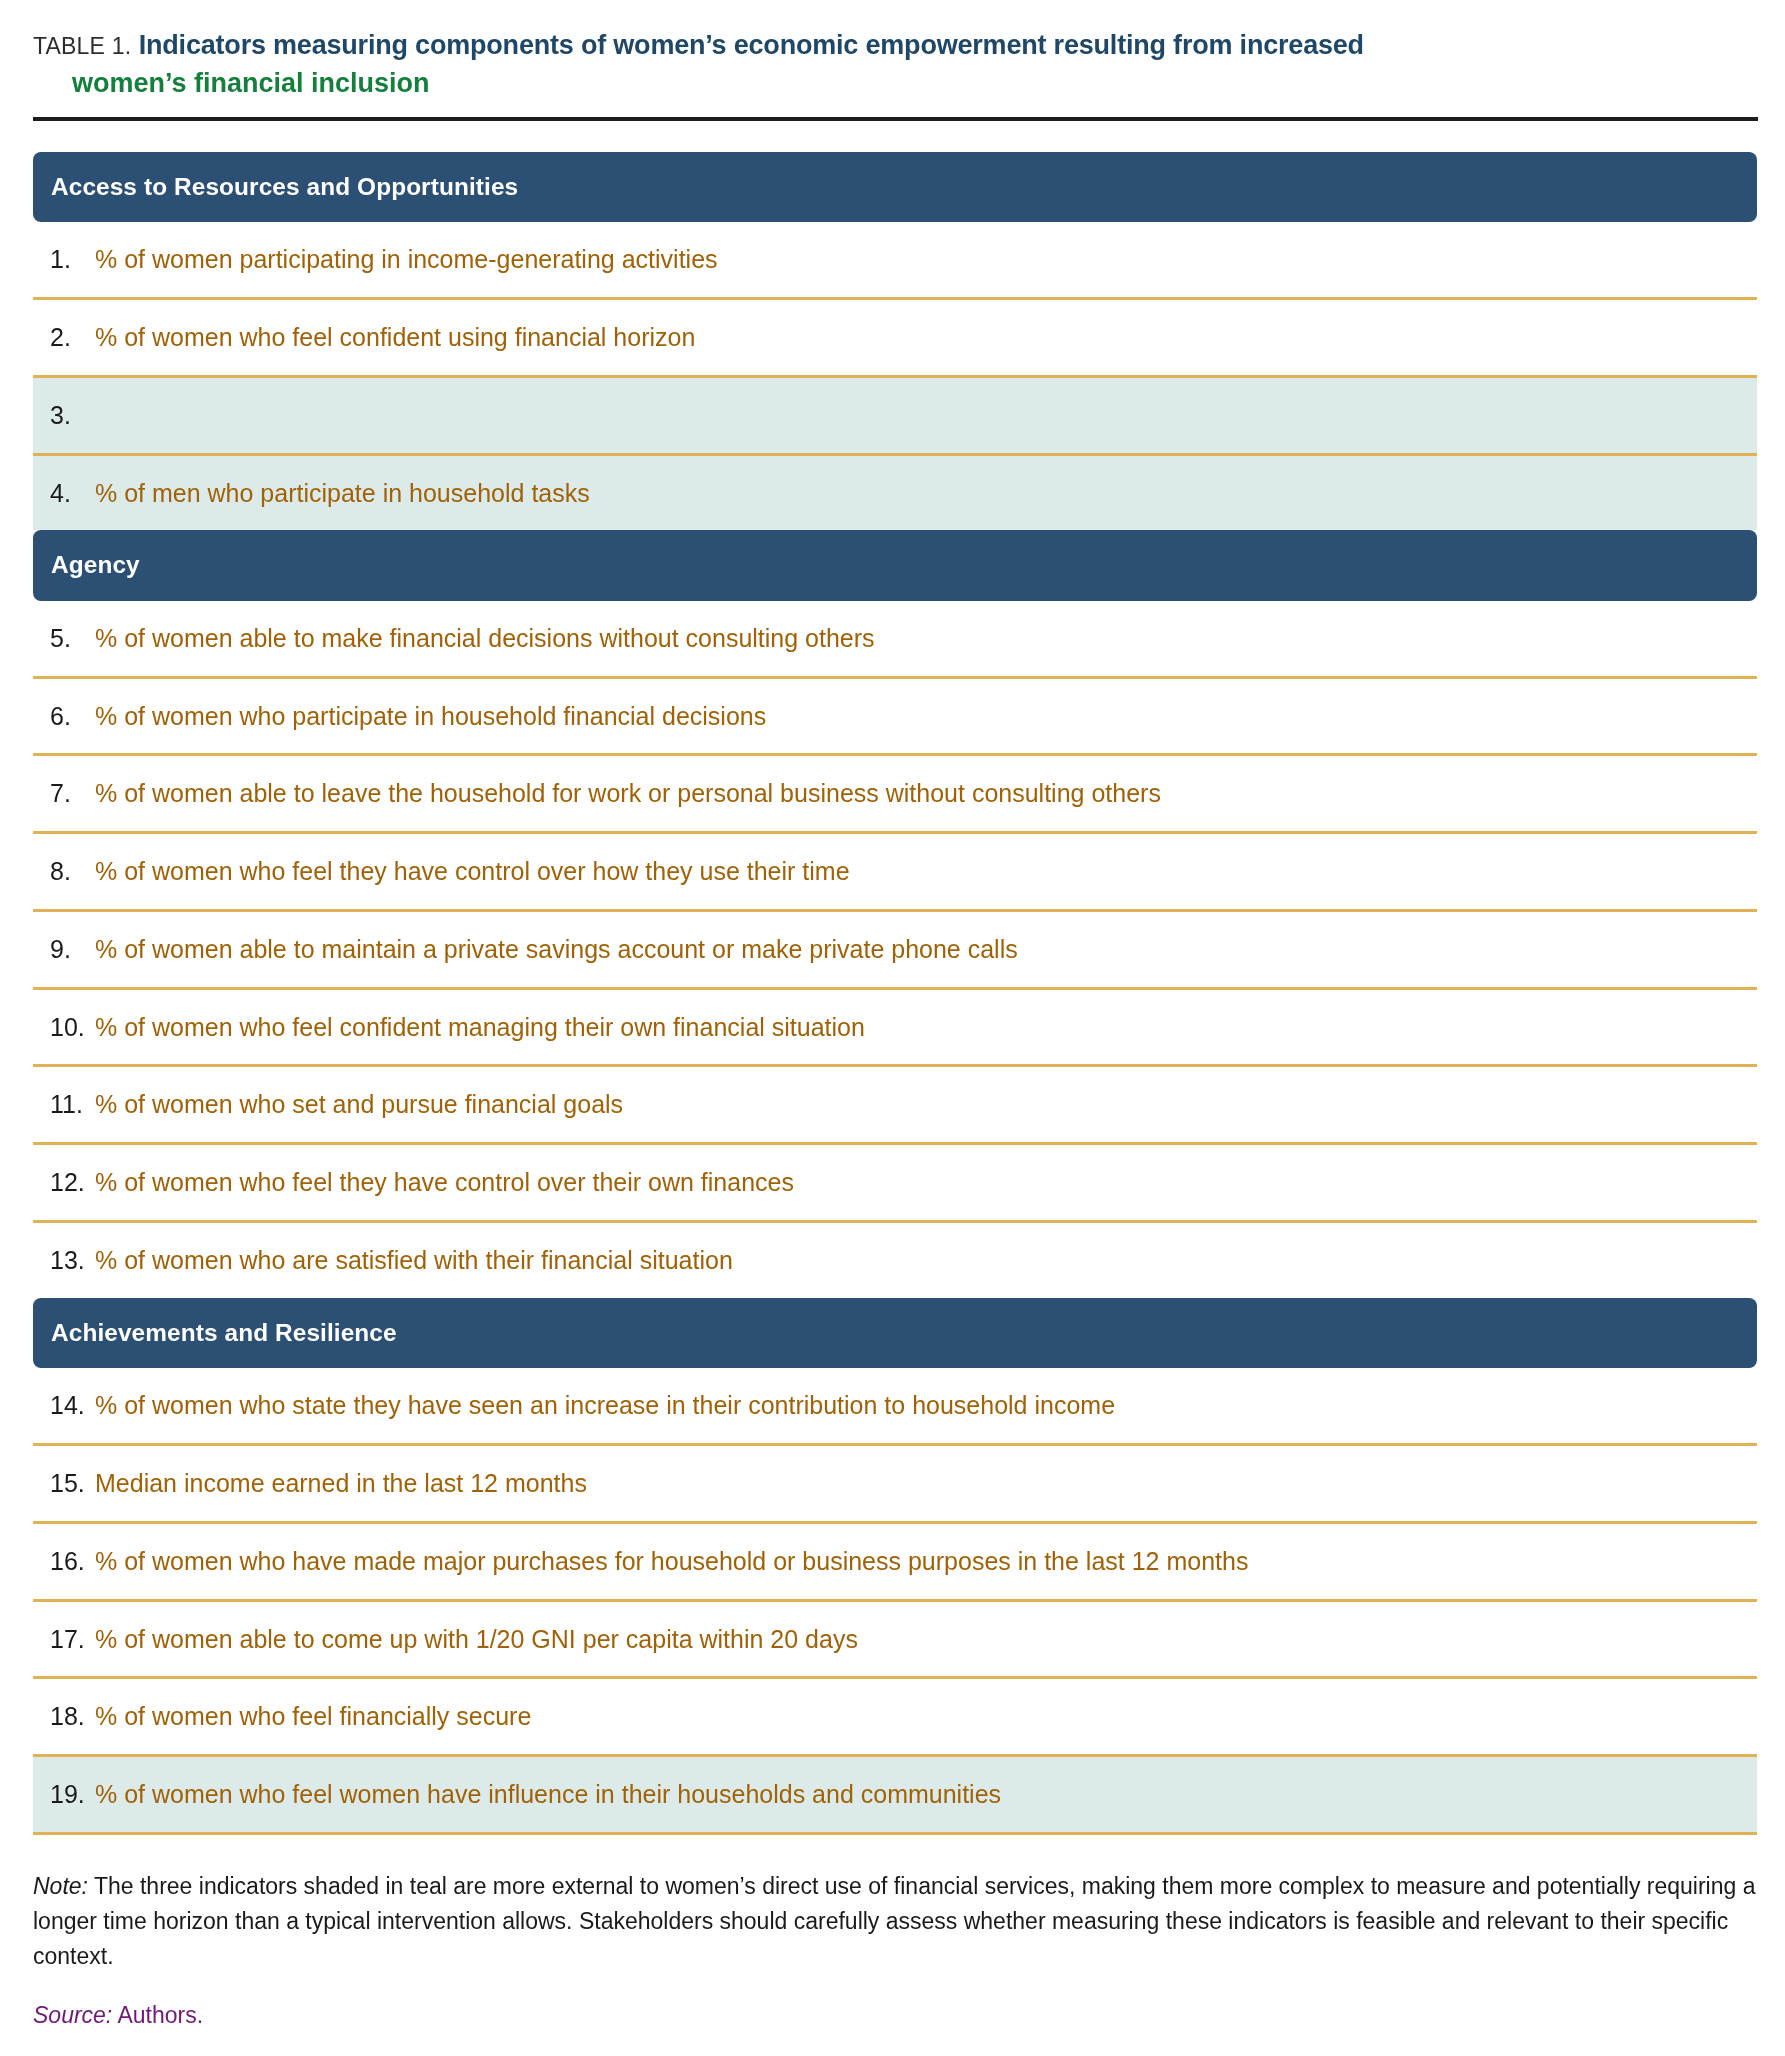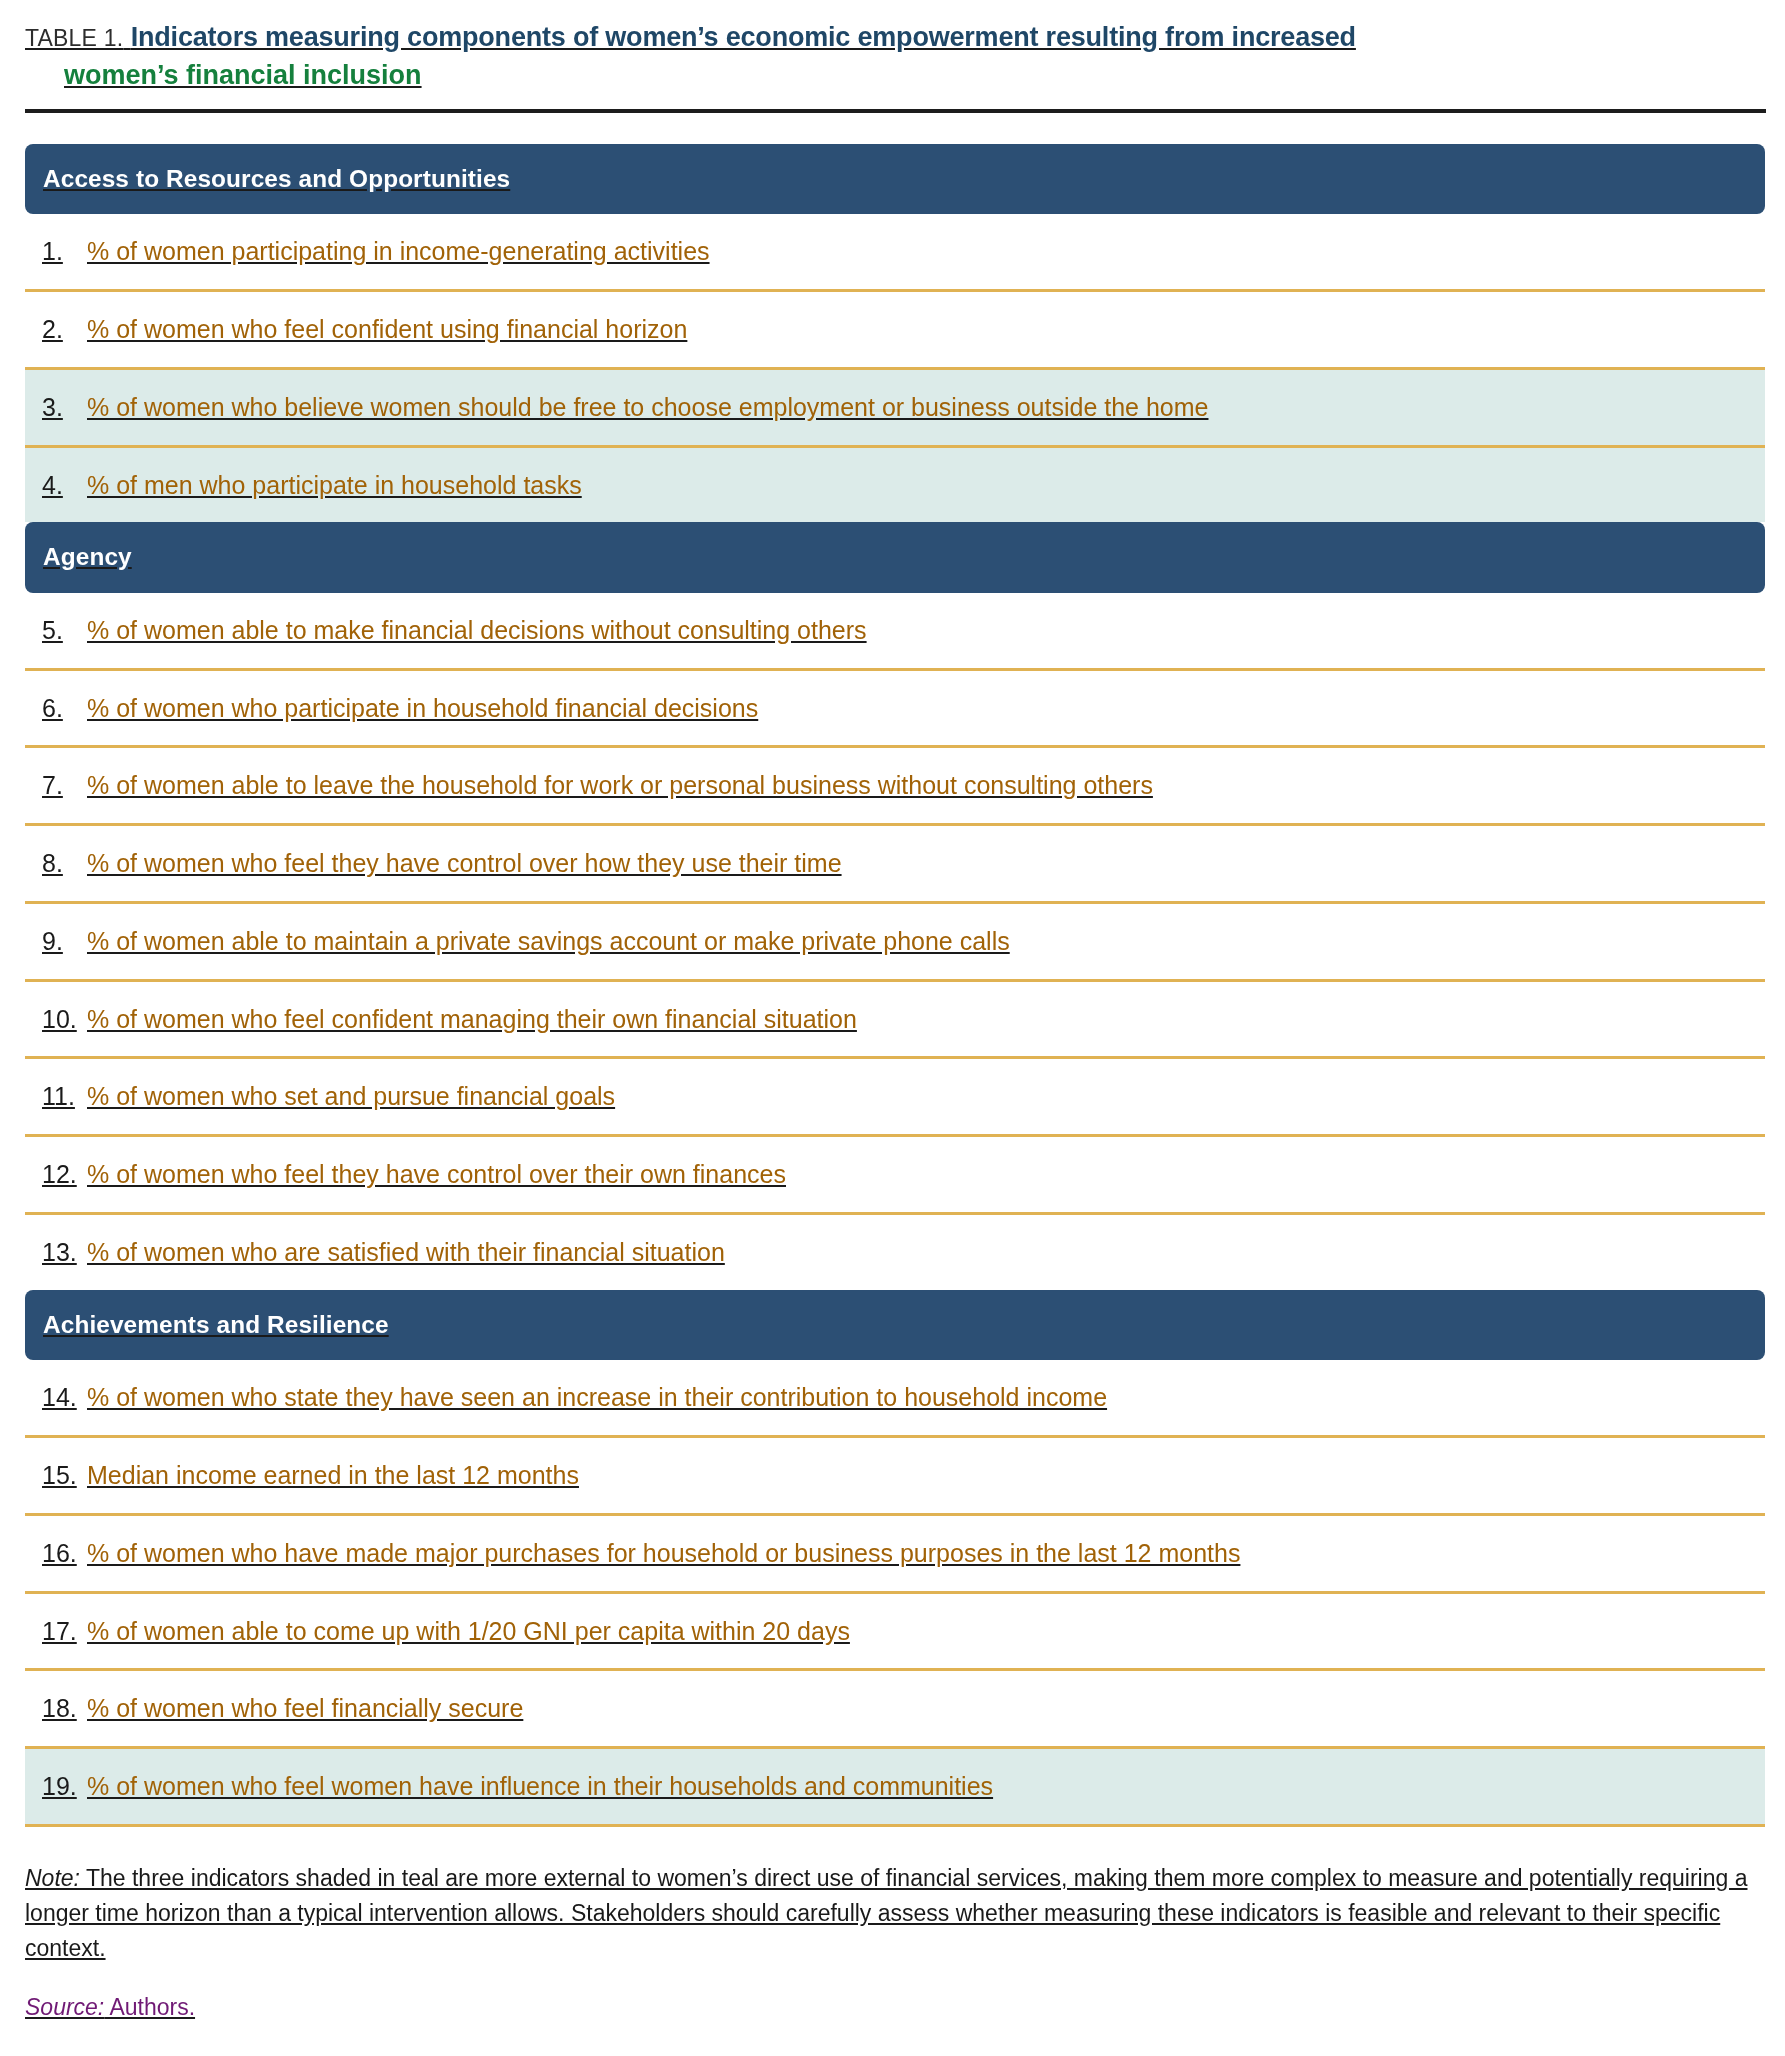--- a/index.html
+++ b/index.html
@@ -13,22 +13,21 @@
     font-family: "Liberation Sans", sans-serif;
     color: #1a1a1a;
     -webkit-font-smoothing: antialiased;
   }
 
   .page {
     position: relative;
     width: 1786px;
     height: 2057px;
     box-sizing: border-box;
-    padding: 0;
-    text-decoration: underline;
+    padding: 8px;
   }
 
   
   .title-block {
     padding: 18px 25px 0 25px;
   }
   .title-line {
     display: block;
     font-size: 27px;
     line-height: 1.42;
@@ -152,21 +151,20 @@
       <div class="row">
         <div class="row-num">1.</div>
         <div class="row-text">% of women participating in income-generating activities</div>
       </div>
       <div class="row">
         <div class="row-num">2.</div>
         <div class="row-text">% of women who feel confident using financial horizon</div>
       </div>
       <div class="row teal">
         <div class="row-num">3.</div>
-        <div class="row-text">% of women who believe women should be free to choose employment or business outside the home</div>
       </div>
       <div class="row teal last-in-section">
         <div class="row-num">4.</div>
         <div class="row-text">% of men who participate in household tasks</div>
       </div>
       <div class="section-band">Agency</div>
       <div class="row">
         <div class="row-num">5.</div>
         <div class="row-text">% of women able to make financial decisions without consulting others</div>
       </div>

